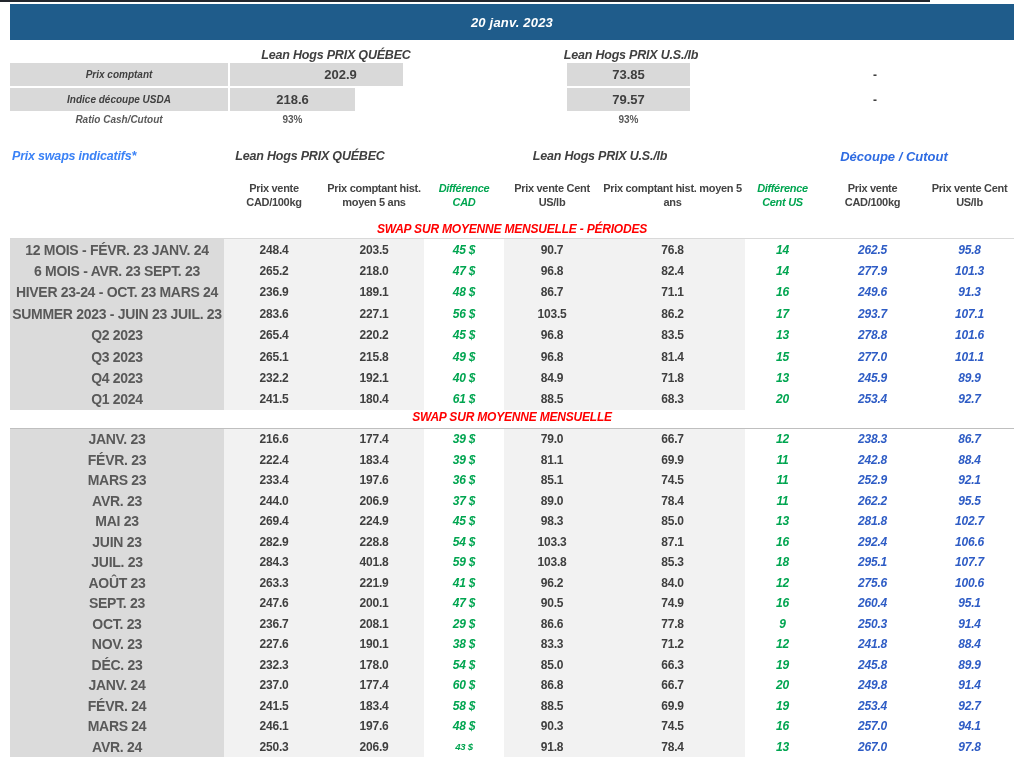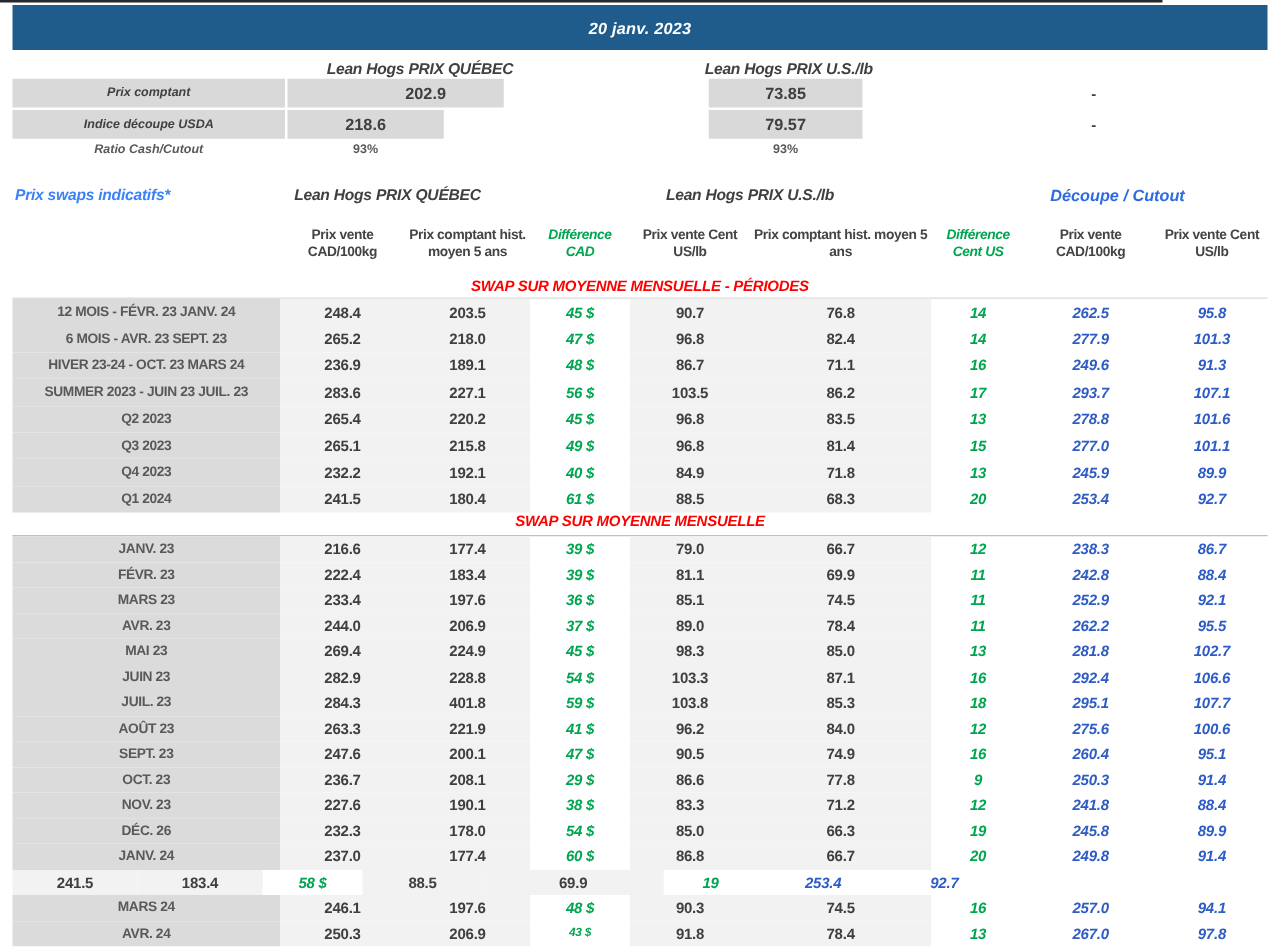--- a/index.html
+++ b/index.html
@@ -53,21 +53,21 @@
   .rt2{top:409px;height:16px;}
   
   .tsection{left:10px;width:1004px;}
   #periodes{top:238px;border-top:1px solid #d9d9d9;}
   #mensuelle{top:428px;border-top:1px solid #bfbfbf;}
   .trow{display:flex;}
   #periodes .trow{height:21.4px;}
   #mensuelle .trow{height:20.5px;}
   .tcell{display:flex;align-items:center;justify-content:center;box-sizing:border-box;
     font-size:12px;font-weight:bold;color:#3f3f3f;letter-spacing:-.2px;}
-  .tcell.c0{background:#dbdbdb;color:#595959;font-size:11px;letter-spacing:-.3px;}
+  .tcell.c0{background:#dbdbdb;color:#595959;font-size:14px;letter-spacing:-.3px;}
   .tcell.c1,.tcell.c2,.tcell.c4,.tcell.c5{background:#f2f2f2;}
   .tcell.c3,.tcell.c6{color:#00a550;font-style:italic;}
   .tcell.c7,.tcell.c8{color:#2e5cc5;font-style:italic;}
   .tcell.small{font-size:9.5px;}
 </style>
 </head>
 <body>
 
 <div class="page">
 
@@ -320,21 +320,21 @@
         <div class="tcell c1">227.6</div>
         <div class="tcell c2">190.1</div>
         <div class="tcell c3">38 $</div>
         <div class="tcell c4">83.3</div>
         <div class="tcell c5">71.2</div>
         <div class="tcell c6">12</div>
         <div class="tcell c7">241.8</div>
         <div class="tcell c8">88.4</div>
       </div>
       <div class="trow">
-        <div class="tcell c0">DÉC. 26</div>
+        <div class="tcell c0">DÉC. 23</div>
         <div class="tcell c1">232.3</div>
         <div class="tcell c2">178.0</div>
         <div class="tcell c3">54 $</div>
         <div class="tcell c4">85.0</div>
         <div class="tcell c5">66.3</div>
         <div class="tcell c6">19</div>
         <div class="tcell c7">245.8</div>
         <div class="tcell c8">89.9</div>
       </div>
       <div class="trow">
@@ -342,20 +342,21 @@
         <div class="tcell c1">237.0</div>
         <div class="tcell c2">177.4</div>
         <div class="tcell c3">60 $</div>
         <div class="tcell c4">86.8</div>
         <div class="tcell c5">66.7</div>
         <div class="tcell c6">20</div>
         <div class="tcell c7">249.8</div>
         <div class="tcell c8">91.4</div>
       </div>
       <div class="trow">
+        <div class="tcell c0">FÉVR. 24</div>
         <div class="tcell c1">241.5</div>
         <div class="tcell c2">183.4</div>
         <div class="tcell c3">58 $</div>
         <div class="tcell c4">88.5</div>
         <div class="tcell c5">69.9</div>
         <div class="tcell c6">19</div>
         <div class="tcell c7">253.4</div>
         <div class="tcell c8">92.7</div>
       </div>
       <div class="trow">

